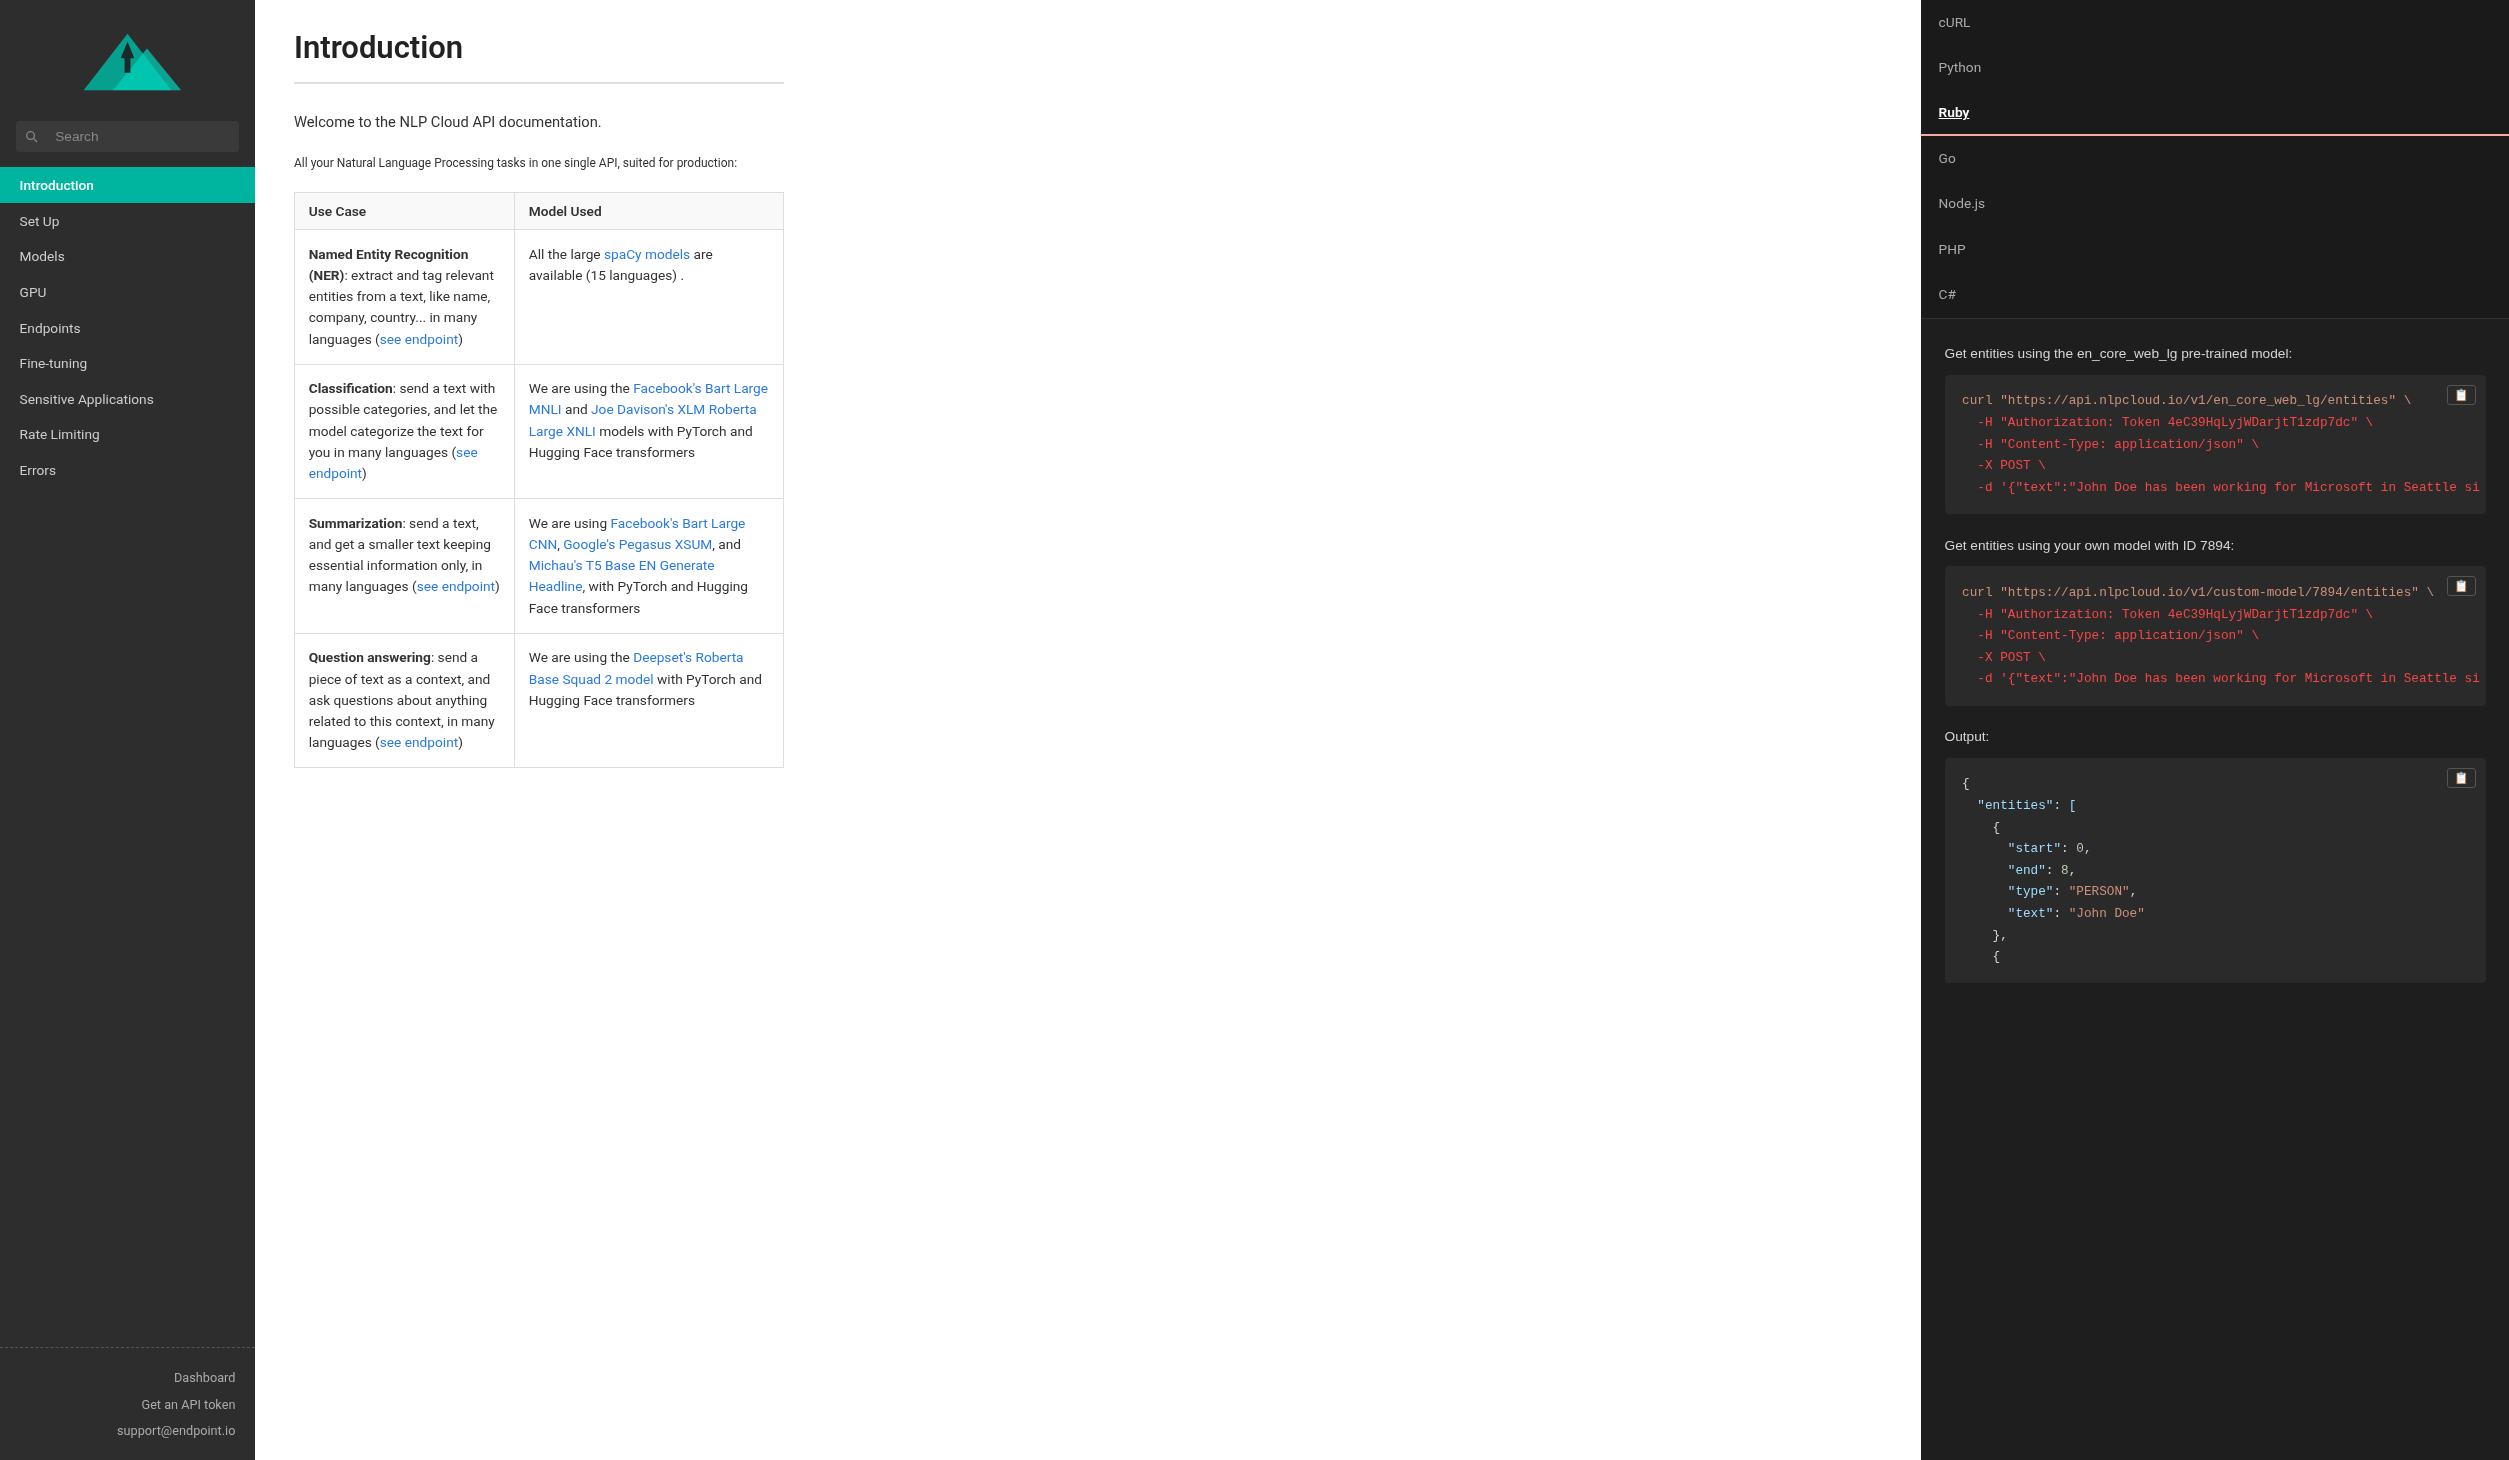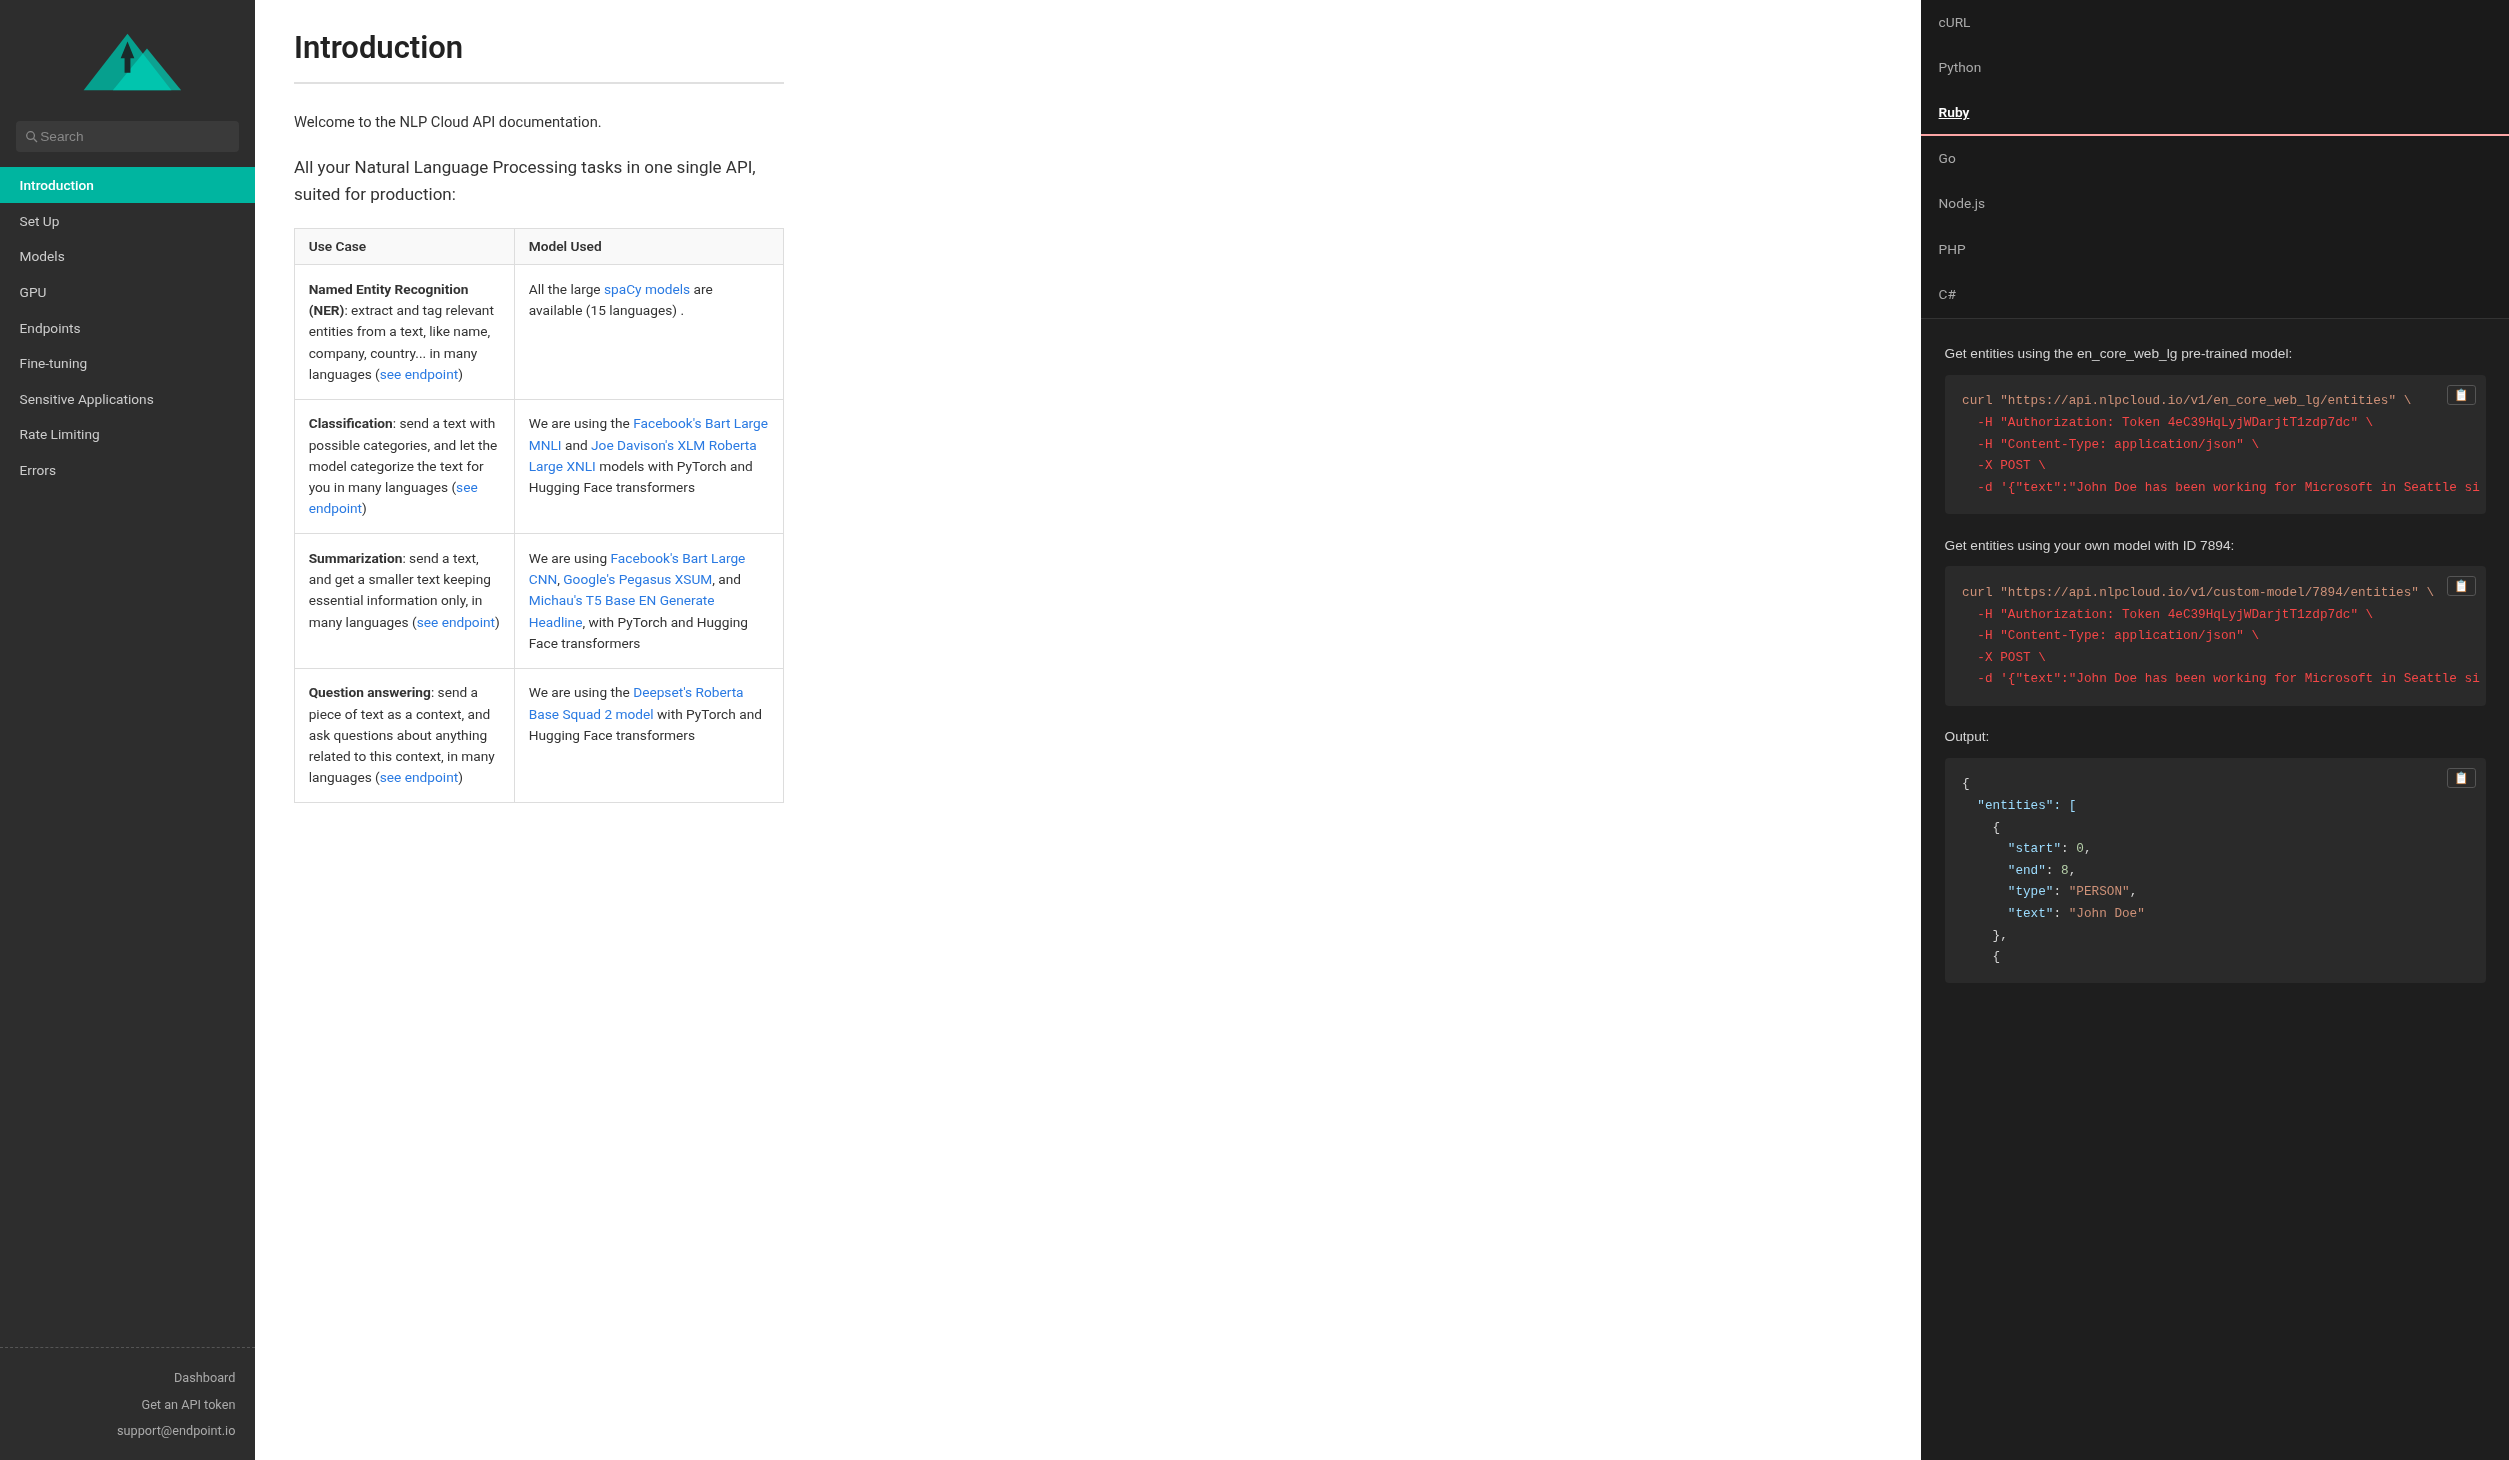--- a/index.html
+++ b/index.html
@@ -23,21 +23,21 @@
       justify-content: center;
     }
     .logo-svg { width: 127px; height: 78px; }
     #search-box {
       margin: 0 15.7px 15.7px;
       display: flex;
       align-items: center;
       background: #3a3a3a;
       border-radius: 3.9px;
       padding: 7.8px 9.8px;
-      gap: 1px;
+      gap: 16px;
     }
     #search-box input {
       background: transparent;
       border: none;
       outline: none;
       color: #ccc;
       font-size: 13.7px;
       width: 100%;
     }
     #search-box input::placeholder { color: #888; }
@@ -85,21 +85,21 @@
       border-bottom: 2px solid #e0e0e0;
       padding-bottom: 15.7px;
     }
     .intro-text {
       font-size: 14.7px;
       color: #333;
       line-height: 1.6;
       margin-bottom: 19px;
     }
     .intro-text-2 {
-      font-size: 17px;
+      font-size: 12px;
       color: #333;
       line-height: 1.6;
       margin-bottom: 19.6px;
     }
 
     
     .use-case-table {
       width: 100%;
       border-collapse: collapse;
       font-size: 13.7px;

